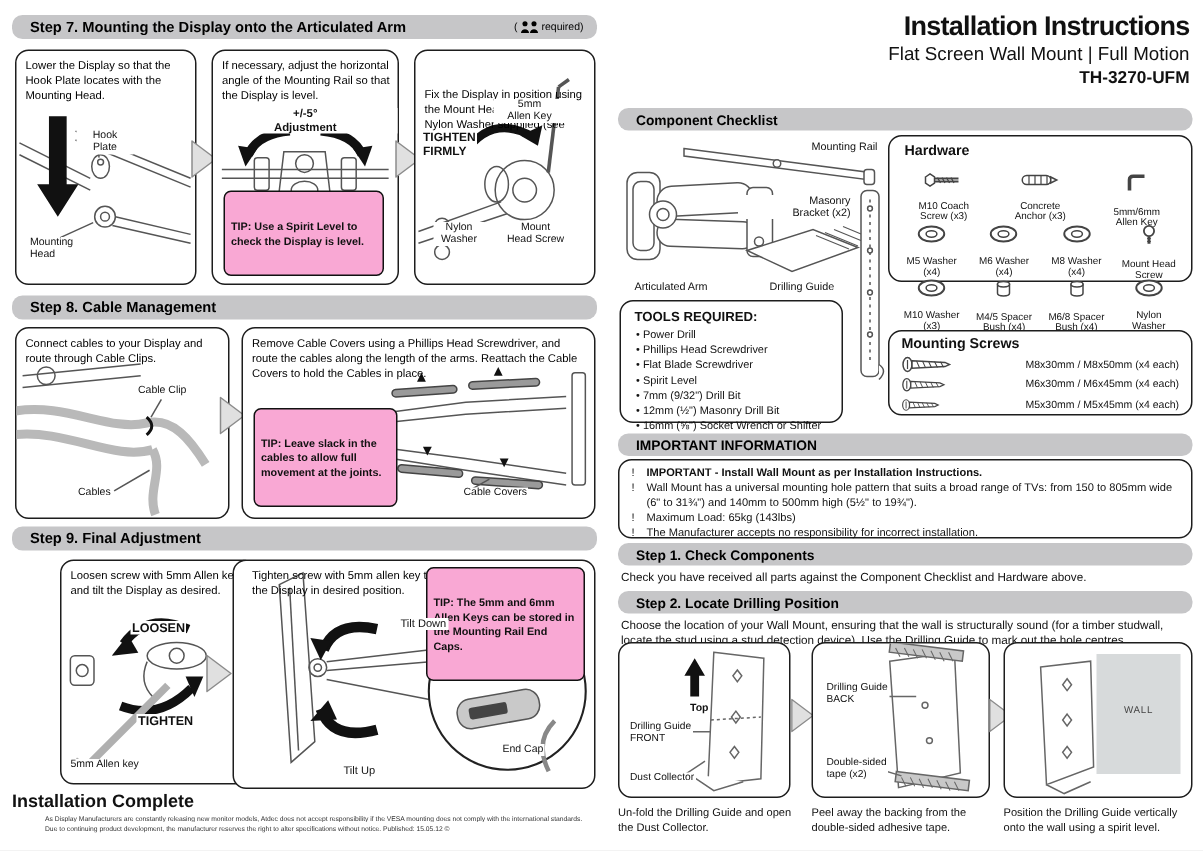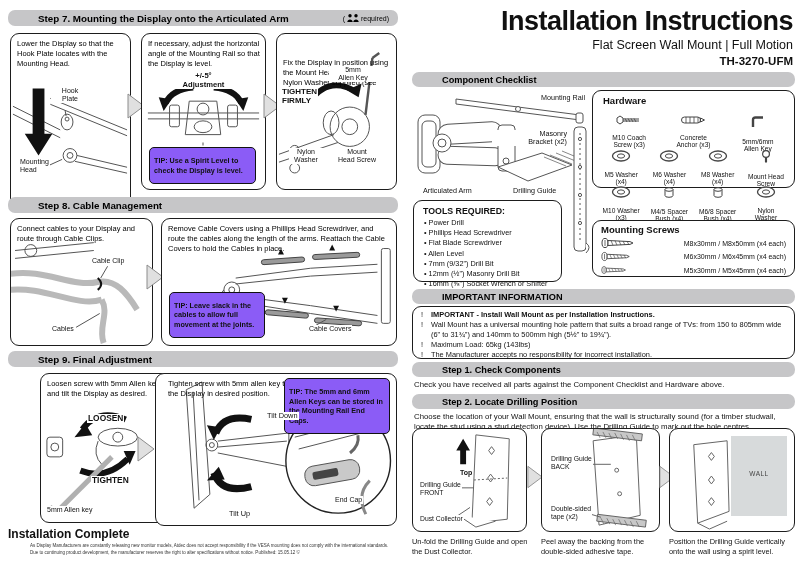--- a/index.html
+++ b/index.html
@@ -3,45 +3,45 @@
 <meta charset="utf-8">
 <style>
   html,body{margin:0;padding:0;background:#eaeaea;}
   .page{position:relative;width:802px;height:567px;background:#ffffff;overflow:hidden;
         font-family:"Liberation Sans",sans-serif;color:#111;}
   .abs{position:absolute;}
   .bar{position:absolute;background:#c6c6c8;border-radius:7px;display:flex;align-items:center;
        font-weight:bold;color:#000;}
   .bar-l{height:16px;font-size:9.8px;}
   .bar-r{height:15px;font-size:9.2px;}
-  .bar .t{padding-left:30px;white-space:nowrap;}
+  .bar .t{padding-left:12px;white-space:nowrap;}
   .req{position:absolute;right:9px;top:0;height:100%;display:flex;align-items:center;gap:2px;
        font-size:7px;font-weight:normal;}
   .panel{position:absolute;border:1.5px solid #1d1d1d;border-radius:9px;background:#fff;box-sizing:border-box;}
   .ptxt{position:absolute;font-size:7.5px;line-height:1.3;color:#000;}
   .lbl{position:absolute;font-size:7px;line-height:1.12;white-space:pre-line;background:#fff;padding:0 1px;}
   .ctr{text-align:center;}
   .rt{text-align:right;}
   .b{font-weight:bold;}
-  .tip{position:absolute;border:1.6px solid #111;border-radius:5px;background:#8b5cf6;
-       font-size:7.2px;font-weight:bold;line-height:1.32;padding:8px 4px;box-sizing:border-box;}
+  .tip{position:absolute;border:1.6px solid #111;border-radius:5px;background:#f9a8d4;
+       font-size:7.2px;font-weight:bold;line-height:1.32;padding:18px 4px;box-sizing:border-box;}
   .flow{position:absolute;width:18px;height:26px;}
   svg.art{position:absolute;left:0;top:0;width:100%;height:100%;}
   svg.art *{vector-effect:non-scaling-stroke;}
   .box{position:absolute;border:1.5px solid #1d1d1d;border-radius:9px;background:#fff;box-sizing:border-box;}
   .hw-row{position:absolute;left:4px;right:4px;display:flex;}
   .hw-cell{flex:1;text-align:center;font-size:6.6px;line-height:1.12;white-space:pre-line;}
   .hw-cell svg{display:block;margin:0 auto 1px auto;}
   .scr-row{position:absolute;left:8px;right:8px;display:flex;align-items:center;}
   .scr-row .txt{flex:1;text-align:right;font-size:7px;}
   .tools-list{position:absolute;left:10px;top:17px;right:6px;font-size:7.3px;line-height:1.4;}
   .tools-list div::before{content:"• ";}
   .imp-row{display:grid;grid-template-columns:10px 1fr;font-size:7.4px;line-height:1.25;margin-bottom:1px;}
   .title-block{position:absolute;right:9px;top:8px;text-align:right;}
-  .doc-title{font-size:27px;font-weight:bold;letter-spacing:-0.5px;line-height:1;}
+  .doc-title{font-size:18px;font-weight:bold;letter-spacing:-0.5px;line-height:1;}
   .doc-sub{font-size:12.5px;margin-top:3px;}
   .doc-model{font-size:11.5px;font-weight:bold;margin-top:3px;}
   .fine{position:absolute;font-size:4.5px;color:#333;white-space:nowrap;width:380px;overflow:hidden;}
   .caption{position:absolute;font-size:7.4px;line-height:1.3;}
   .wall{position:absolute;background:#d7dadb;}
   .wall span{display:block;text-align:center;margin-top:34px;font-size:6.5px;letter-spacing:.5px;color:#444;}
 </style>
 </head>
 <body>
 
@@ -93,21 +93,21 @@
     <span class="t">Step 7. Mounting the Display onto the Articulated Arm</span>
     <span class="req">
       <span>(</span>
       <svg width="12" height="8" viewBox="0 0 12 8">
           <use href="#i-people"></use>
         </svg>
       <span> required)</span>
     </span>
   </div>
 
-  <div class="panel" style="left:10px;top:33px;width:121px;height:179px;">
+  <div class="panel" style="left:10px;top:33px;width:121px;height:157px;">
     <svg class="art" viewBox="0 0 121 157" stroke="#555" stroke-width="1" fill="none">
       <line x1="2" y1="62" x2="50" y2="86"></line>
         <line x1="2" y1="70" x2="50" y2="94"></line>
       <line x1="40" y1="54" x2="118" y2="86"></line>
         <line x1="40" y1="60" x2="118" y2="92"></line>
       <ellipse cx="57" cy="78" rx="6" ry="8"></ellipse>
         <circle cx="57" cy="75" r="2"></circle>
       <line x1="55" y1="66" x2="56" y2="72"></line>
       <polygon points="22,44 34,44 34,90 42,90 28,112 14,90 22,90" fill="#111" stroke="none"></polygon>
       <circle cx="60" cy="112" r="7"></circle>
@@ -445,21 +445,21 @@
       <span class="txt">M5x30mm / M5x45mm (x4 each)</span>
     </div>
   </div>
 
   <div class="box" style="left:413px;top:200px;width:149px;height:82px;">
     <div class="abs b" style="left:9px;top:5px;font-size:8.8px;">TOOLS REQUIRED:</div>
     <div class="tools-list">
       <div>Power Drill</div>
       <div>Phillips Head Screwdriver</div>
       <div>Flat Blade Screwdriver</div>
-      <div>Allen Level</div>
+      <div>Spirit Level</div>
       <div>7mm (9/32") Drill Bit</div>
       <div>12mm (½") Masonry Drill Bit</div>
       <div>16mm (⅝") Socket Wrench or Shifter</div>
     </div>
   </div>
 
   <div class="bar bar-r" style="left:412px;top:289px;width:383px;">
     <span class="t">IMPORTANT INFORMATION</span>
   </div>
   <div class="box" style="left:412px;top:306px;width:383px;height:53px;padding:3px 8px;">

